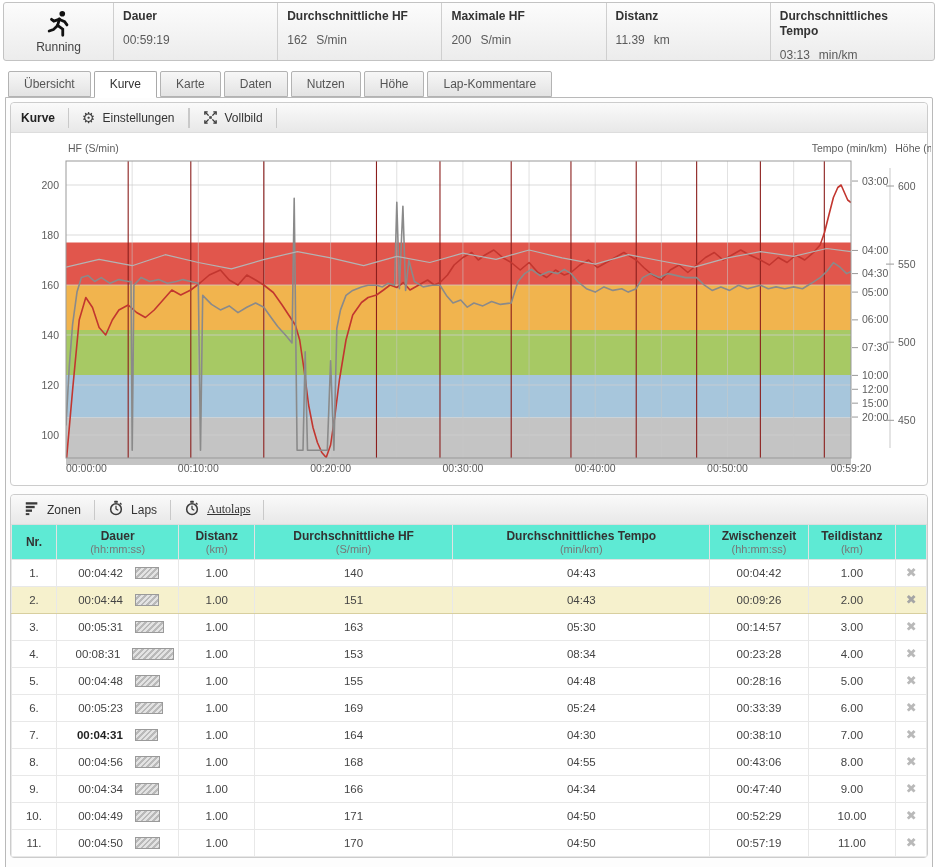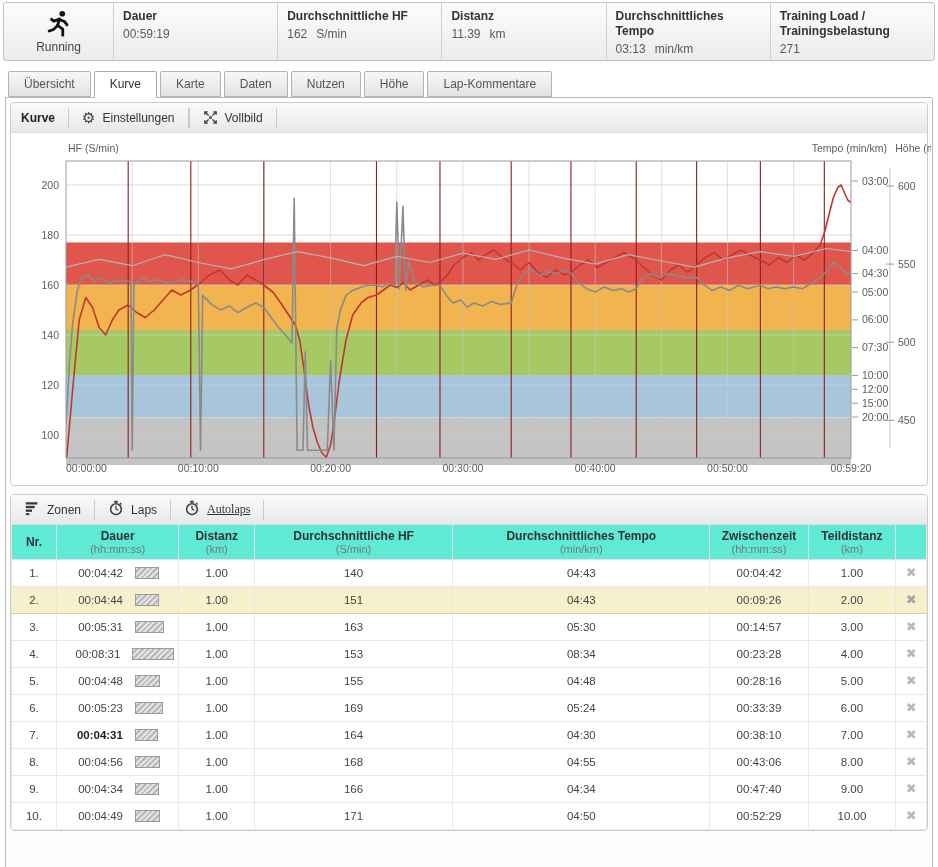--- a/index.html
+++ b/index.html
@@ -9,21 +9,21 @@
 
   
   .summary-bar { margin: 2px 3px 0 3px; height: 59px; border: 1px solid #c3c3c3;
     border-radius: 3px; display: flex; background: linear-gradient(#fcfcfc,#ececec); }
   .sport-cell { width: 110px; border-right: 1px solid #cfcfcf; display: flex;
     flex-direction: column; align-items: center; justify-content: center; gap: 1px; }
   .sport-label { font-size: 12px; color: #444; }
   .stat-cell { flex: 1; padding: 6px 9px 4px 9px; border-right: 1px solid #cfcfcf; overflow: hidden; }
   .stat-cell:last-child { border-right: none; }
   .stat-label { font-size: 12px; font-weight: bold; color: #333; line-height: 1.25; }
-  .stat-value-row { margin-top: 3px; font-size: 12px; color: #5a5a5a; }
+  .stat-value-row { margin-top: 9px; font-size: 12px; color: #5a5a5a; }
   .stat-unit { margin-left: 9px; }
 
   
   .tabs-row { display: flex; gap: 3px; margin: 10px 5px 0 5px; padding-left: 3px;
     position: relative; z-index: 3; }
   .tab { padding: 5px 15px 5px 15px; font-size: 12px; color: #555; cursor: pointer;
     background: linear-gradient(#f7f7f7,#e3e3e3); border: 1px solid #b3b3b3;
     border-radius: 2px 2px 0 0; white-space: nowrap; }
   .tab.active { background: #fff; color: #333; border-color: #a9a9a9;
     border-bottom: 1px solid #fff; margin-bottom: -1px; padding-bottom: 6px; }
@@ -87,30 +87,30 @@
 
   <div class="stat-cell">
         <div class="stat-label">Dauer</div>
         <div class="stat-value-row"><span>00:59:19</span></div>
       </div>
       <div class="stat-cell">
         <div class="stat-label">Durchschnittliche HF</div>
         <div class="stat-value-row"><span>162</span><span class="stat-unit">S/min</span></div>
       </div>
       <div class="stat-cell">
+        <div class="stat-label">Maximale HF</div>
+        <div class="stat-value-row"><span>200</span><span class="stat-unit">S/min</span></div>
+      </div>
+      <div class="stat-cell">
         <div class="stat-label">Distanz</div>
         <div class="stat-value-row"><span>11.39</span><span class="stat-unit">km</span></div>
       </div>
       <div class="stat-cell">
         <div class="stat-label">Durchschnittliches Tempo</div>
         <div class="stat-value-row"><span>03:13</span><span class="stat-unit">min/km</span></div>
-      </div>
-      <div class="stat-cell">
-        <div class="stat-label">Training Load / Trainingsbelastung</div>
-        <div class="stat-value-row"><span>271</span></div>
       </div>
     </div>
 
   <div class="tabs-row">
       <div class="tab">Übersicht</div>
       <div class="tab active">Kurve</div>
       <div class="tab">Karte</div>
       <div class="tab">Daten</div>
       <div class="tab">Nutzen</div>
       <div class="tab">Höhe</div>
@@ -447,18 +447,33 @@
                   <span class="dur-bar" style="width:25px"></span>
                 </div>
               </td>
               <td>1.00</td>
               <td>171</td>
               <td>04:50</td>
               <td>00:52:29</td>
               <td>10.00</td>
               <td><span class="x-btn">✖</span></td>
             </tr>
+            <tr class="">
+              <td>11.</td>
+              <td>
+                <div class="dur-flex">
+                  <span class="dur-time">00:04:50</span>
+                  <span class="dur-bar" style="width:25px"></span>
+                </div>
+              </td>
+              <td>1.00</td>
+              <td>170</td>
+              <td>04:50</td>
+              <td>00:57:19</td>
+              <td>11.00</td>
+              <td><span class="x-btn">✖</span></td>
+            </tr>
           </tbody>
       </table>
     </div>
 
   </div>
 </div>
 
 </body></html>

